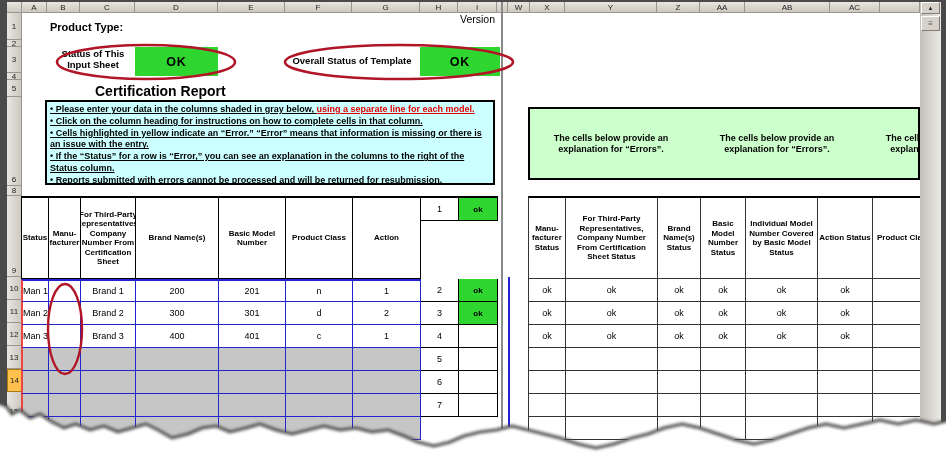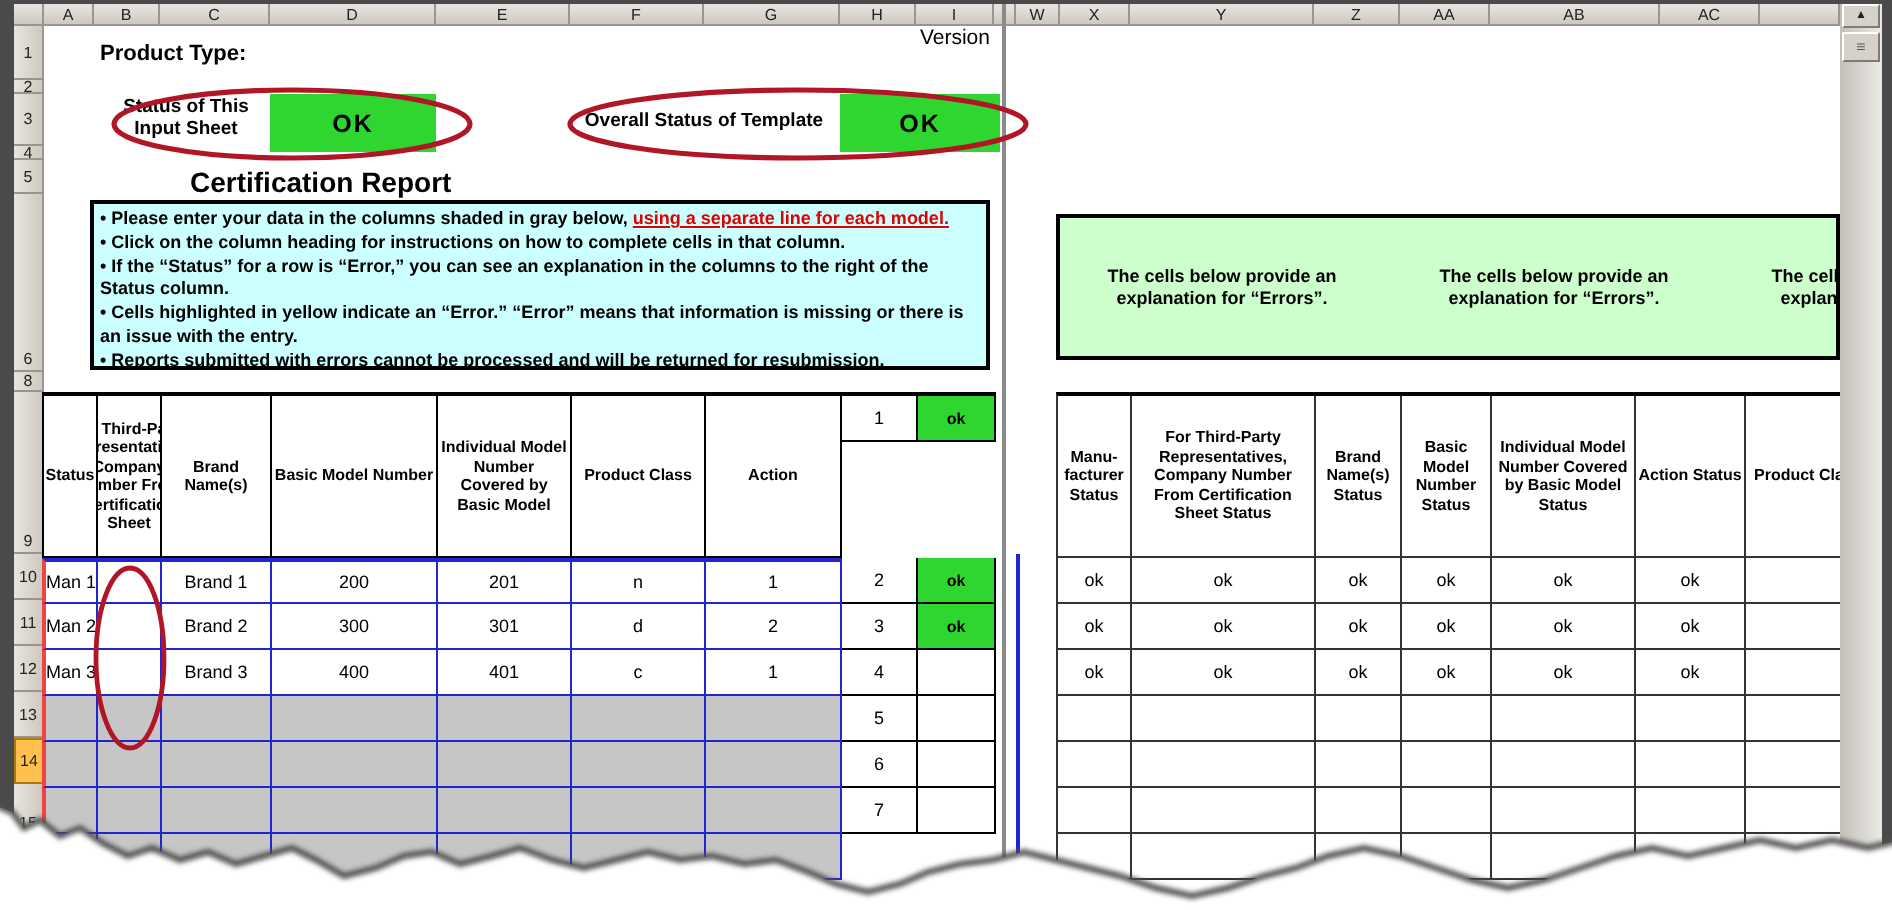--- a/index.html
+++ b/index.html
@@ -26,21 +26,21 @@
   #version{left:440px;top:13px;width:55px;text-align:right;font-size:10.5px;}
   #stat1lbl{left:53px;top:48px;width:80px;text-align:center;font-weight:bold;font-size:9.5px;line-height:11px;}
   #stat2lbl{left:286px;top:55px;width:132px;text-align:center;font-weight:bold;font-size:9.5px;}
   .okcell{background:#2fd62f;display:flex;align-items:center;justify-content:center;
           font-weight:bold;font-size:12.5px;letter-spacing:1px;}
   #ok1{left:135px;top:47px;width:83px;height:29px;}
   #ok2{left:420px;top:47px;width:80px;height:29px;}
   #reporttitle{left:95px;top:83px;width:350px;font-weight:bold;font-size:14px;}
   #infobox{left:45px;top:100px;width:450px;height:85px;background:#ccffff;border:2px solid #000;
            box-sizing:border-box;padding:2px 3px 0 3px;font-weight:bold;font-size:9px;line-height:11.8px;}
-  #infobox p{margin:0;}
+  #infobox p{margin:0;text-decoration:underline;}
   .redlink{color:#e00000;text-decoration:underline;}
   #notebox{left:528px;top:107px;width:392px;height:73px;background:#ccffcc;border:2px solid #000;
            box-sizing:border-box;display:flex;align-items:center;gap:14px;padding-left:5px;
            overflow:hidden;font-weight:bold;font-size:9px;line-height:11px;}
   #notebox .note{width:152px;flex:0 0 152px;text-align:center;}
   
   #panediv{left:501px;top:2px;width:2px;height:430px;background:#8a8a8a;z-index:3;}
   #bluevert{left:508px;top:277px;width:2px;height:153px;background:#2324ce;z-index:2;}
   
   .tbl{display:grid;z-index:2;background:#fff;}
@@ -120,37 +120,37 @@
   <div id="version" class="abs">Version</div>
   <div id="stat1lbl" class="abs">Status of This Input Sheet</div>
   <div id="ok1" class="abs okcell">OK</div>
   <div id="stat2lbl" class="abs">Overall Status of Template</div>
   <div id="ok2" class="abs okcell">OK</div>
   <div id="reporttitle" class="abs">Certification Report</div>
 
   <div id="infobox" class="abs">
     <p><span>• Please enter your data in the columns shaded in gray below, </span><span class="redlink">using a separate line for each model</span><span class="redlink">.</span></p>
     <p>• Click on the column heading for instructions on how to complete cells in that column.</p>
+    <p>• Cells highlighted in yellow indicate an “Error.”  “Error” means that information is missing or there is an issue with the entry.</p>
     <p>• If the “Status” for a row is “Error,” you can see an explanation in the columns to the right of the Status column.</p>
-    <p>• Cells highlighted in yellow indicate an “Error.”  “Error” means that information is missing or there is an issue with the entry.</p>
     <p>• Reports submitted with errors cannot be processed and will be returned for resubmission.</p>
   </div>
 
   <div id="notebox" class="abs">
     <div class="note">The cells below provide an explanation for “Errors”.</div>
     <div class="note">The cells below provide an explanation for “Errors”.</div>
     <div class="note">The cells below provide an explanation for “Errors”.</div>
   </div>
 
   <div id="ltbl" class="abs tbl">
     <div class="c h">Status</div>
+    <div class="c h">Manu- facturer</div>
     <div class="c h">For Third-Party Representatives, Company Number From Certification Sheet</div>
     <div class="c h">Brand Name(s)</div>
     <div class="c h">Basic Model Number</div>
-    <div class="c h">Individual Model Number Covered by Basic Model</div>
     <div class="c h">Product Class</div>
     <div class="c h">Action</div>
 
     <div class="c">1</div>
     <div class="c okg">ok</div>
     <div class="c bb bt bl">Man 1</div>
     <div class="c bb bt"></div>
     <div class="c bb bt">Brand 1</div>
     <div class="c bb bt">200</div>
     <div class="c bb bt">201</div>

